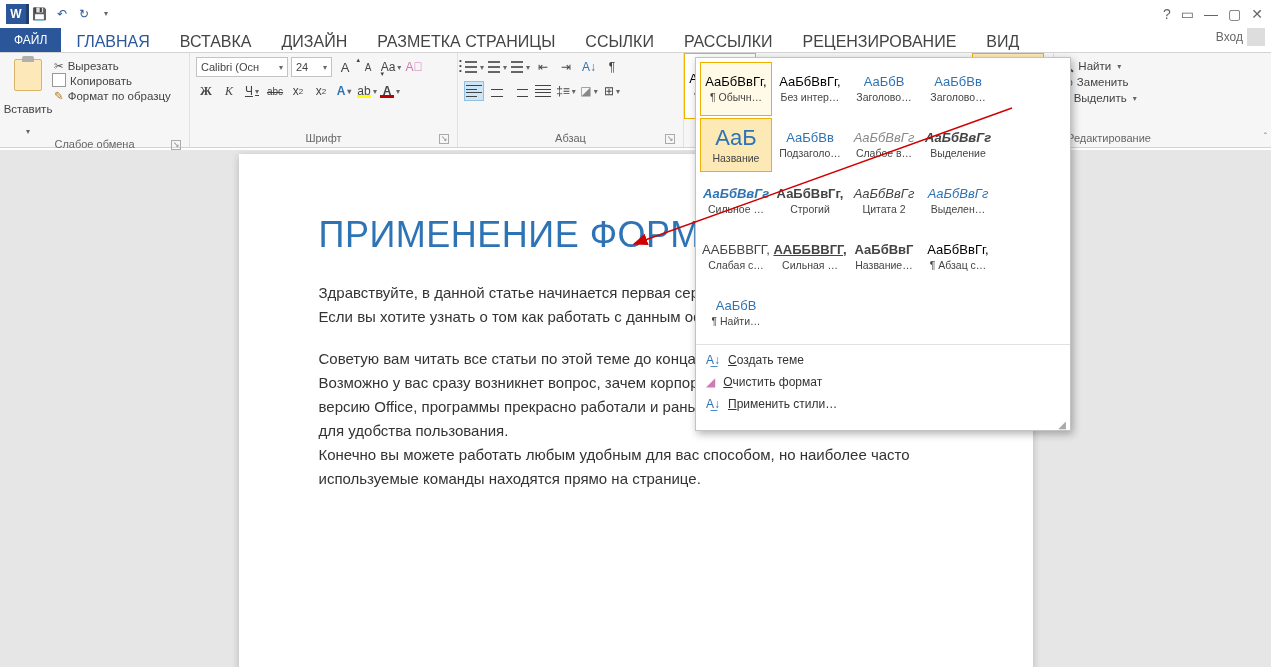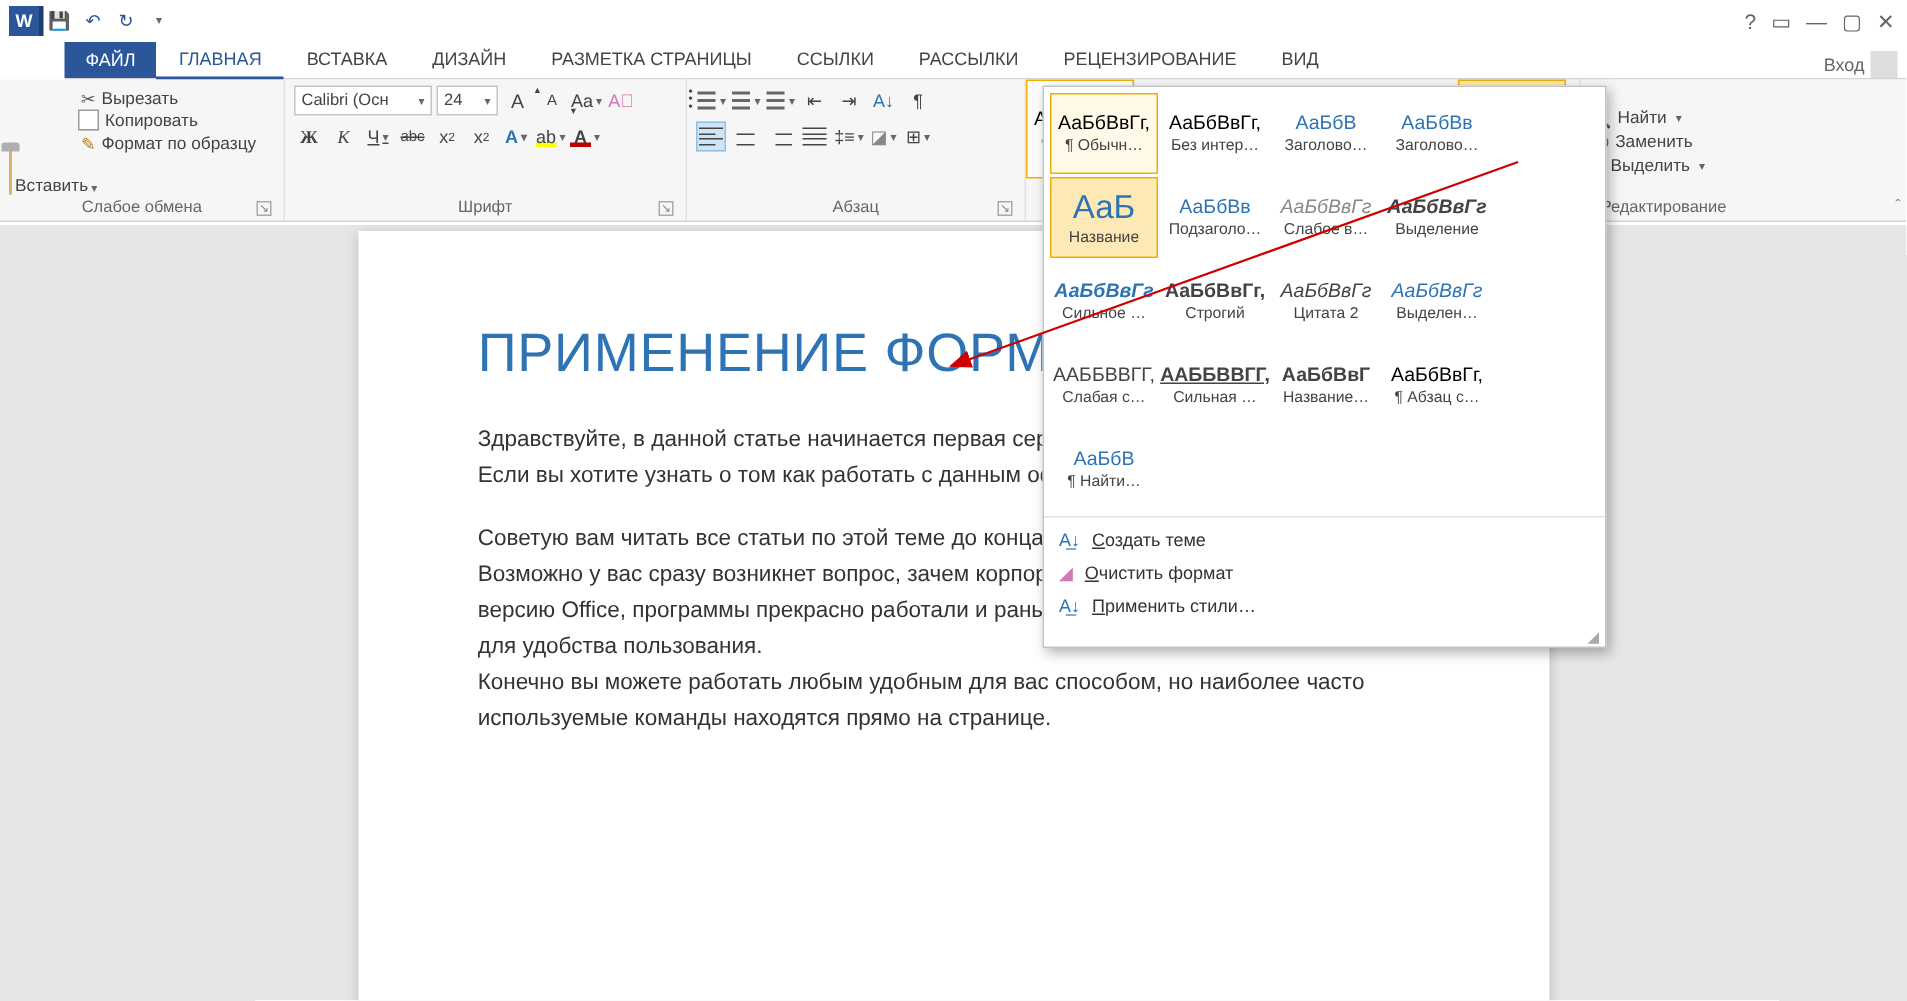--- a/index.html
+++ b/index.html
@@ -6,35 +6,35 @@
   body { font-family: "Segoe UI", Tahoma, sans-serif; font-size: 12px; color: #444; background: #fff; width: 1271px; height: 667px; overflow: hidden; position: relative; }
   
   .titlebar { height: 28px; background: #fff; border-bottom: 1px solid #fff; display: flex; align-items: center; position: relative; }
   .titlebar .left { display: flex; align-items: center; gap: 6px; padding-left: 6px; }
   .qa-icon { width: 16px; height: 16px; display: inline-flex; align-items: center; justify-content: center; }
   .titlebar .title { position: absolute; left: 0; right: 0; text-align: center; font-size: 12px; color: #666; pointer-events: none; }
   .titlebar .right { margin-left: auto; display: flex; align-items: center; gap: 10px; padding-right: 8px; color: #666; font-size: 14px; }
   .word-logo { width: 20px; height: 20px; background: #2b579a; color: #fff; font-weight: bold; display: inline-flex; align-items: center; justify-content: center; font-size: 12px; position: relative; }
   .word-logo::after { content:""; position:absolute; top:0; right:-3px; width:3px; height:100%; background:#1e3e70; }
   
-  .ribbon-tabs { height: 25px; background: #fff; display: flex; align-items: flex-end; padding-left: 0; border-bottom: 1px solid #d4d4d4; margin-left: 43px; }
+  .ribbon-tabs { height: 25px; background: #fff; display: flex; align-items: flex-start; padding-left: 0; border-bottom: 1px solid #d4d4d4; }
   .file-tab { background: #2b579a; color: #fff; padding: 5px 14px 5px 14px; font-size: 12px; }
-  .tab { padding: 5px 15px; font-size: 12px; color: #444; cursor: default; }
+  .tab { padding: 5px 15px; font-size: 16px; color: #444; cursor: default; }
   .tab.active { color: #2b579a; border-bottom: 2px solid #2b579a; margin-bottom:-1px; }
   .login-area { margin-left: auto; padding-right: 6px; display:flex; align-items:center; gap:4px; color:#666; font-size:12px;}
   .login-avatar { width:18px; height:18px; background:#ddd; }
   
   .ribbon { height: 95px; background: #f6f6f6; border-bottom: 1px solid #d4d4d4; display: flex; position: relative; }
   .group { border-right: 1px solid #e1e1e1; display: flex; flex-direction: column; padding: 4px 6px 0 6px; }
   .group-body { flex: 1; display: flex; }
   .group-label { text-align: center; font-size: 11px; color: #666; padding: 2px 0 3px 0; position:relative; }
   .group-launcher { position:absolute; right:2px; bottom:3px; width:10px; height:10px; border:1px solid #aaa; font-size:8px; line-height:8px; text-align:center; color:#888;}
   
   .clipboard-main { display:flex; }
-  .paste-btn { width: 44px; display:flex; flex-direction:row; align-items:flex-end; gap:2px; padding-top:2px;}
+  .paste-btn { width: 44px; display:flex; flex-direction:column; align-items:center; gap:12px; padding-top:2px;}
   .paste-icon { width:28px; height:32px; border:1px solid #d9b469; background:#fce8b8; position:relative; border-radius:2px;}
   .paste-icon::before { content:""; position:absolute; top:-4px; left:50%; transform:translateX(-50%); width:12px; height:6px; background:#b0b0b0; border-radius:2px 2px 0 0;}
   .clipboard-small { display:flex; flex-direction:column; gap:2px; padding-left:4px; padding-top:2px;}
   .small-btn { display:flex; align-items:center; gap:4px; font-size:11.5px; color:#444; white-space:nowrap;}
   .scissors { color:#555; }
   .copy-icon { width:12px; height:12px; border:1px solid #999; background:#fff; position:relative;}
   .copy-icon::after{content:"";position:absolute;left:-3px;top:-3px;width:12px;height:12px;border:1px solid #999;background:#fff;}
   .brush { color:#b57b1a; }
   
   .font-group .row { display:flex; align-items:center; gap:3px; margin-bottom:4px; }
@@ -64,21 +64,21 @@
   .active-btn { background:#cde6f7; border:1px solid #92c0e0;}
   
   .styles-group { width:370px; padding:0;}
   .styles-row { display:flex; height:66px;}
   .style-item { width:72px; border:1px solid transparent; display:flex; flex-direction:column; align-items:center; justify-content:center; padding:2px 0; font-size:11px; gap:4px;}
   .style-item.selected { border:1px solid #f0b000; background:#fff;}
   .style-item.hover { border:1px solid #f0b000; background:#fde9b6;}
   .style-preview { font-size:13px; }
   .style-name { font-size:10.5px; color:#444; white-space:nowrap; overflow:hidden; max-width:68px;}
   
-  .editing-group .col { display:flex; flex-direction:column; gap:3px; padding-top:2px;justify-content:center;}
+  .editing-group .col { display:flex; flex-direction:column; gap:3px; padding-top:2px;}
   .editing-group .small-btn { font-size:11.5px; }
   
   .doc-area { position:absolute; top:150px; left:0; right:0; bottom:0; background:#e6e6e6; display:flex; justify-content:center; overflow:hidden;}
   .page { width:794px; min-height:1000px; background:#fff; box-shadow:0 2px 8px rgba(0,0,0,.2); margin-top:4px; padding:60px 80px 40px 80px;}
   .doc-title { font-family:"Calibri Light","Segoe UI Light",sans-serif; font-size:36px; color:#2e74b5; font-weight:300; line-height:1.15; margin-bottom:26px; letter-spacing:0.5px;}
   .doc-body { font-size:15px; color:#333; line-height:1.6;}
   .doc-body p { margin-bottom:18px;}
   
   .styles-flyout { position:absolute; top:57px; left:695px; width:376px; background:#fff; border:1px solid #c3c3c3; box-shadow:2px 3px 8px rgba(0,0,0,.3); z-index:50;}
   .fly-grid { display:flex; flex-wrap:wrap; padding:3px;}

